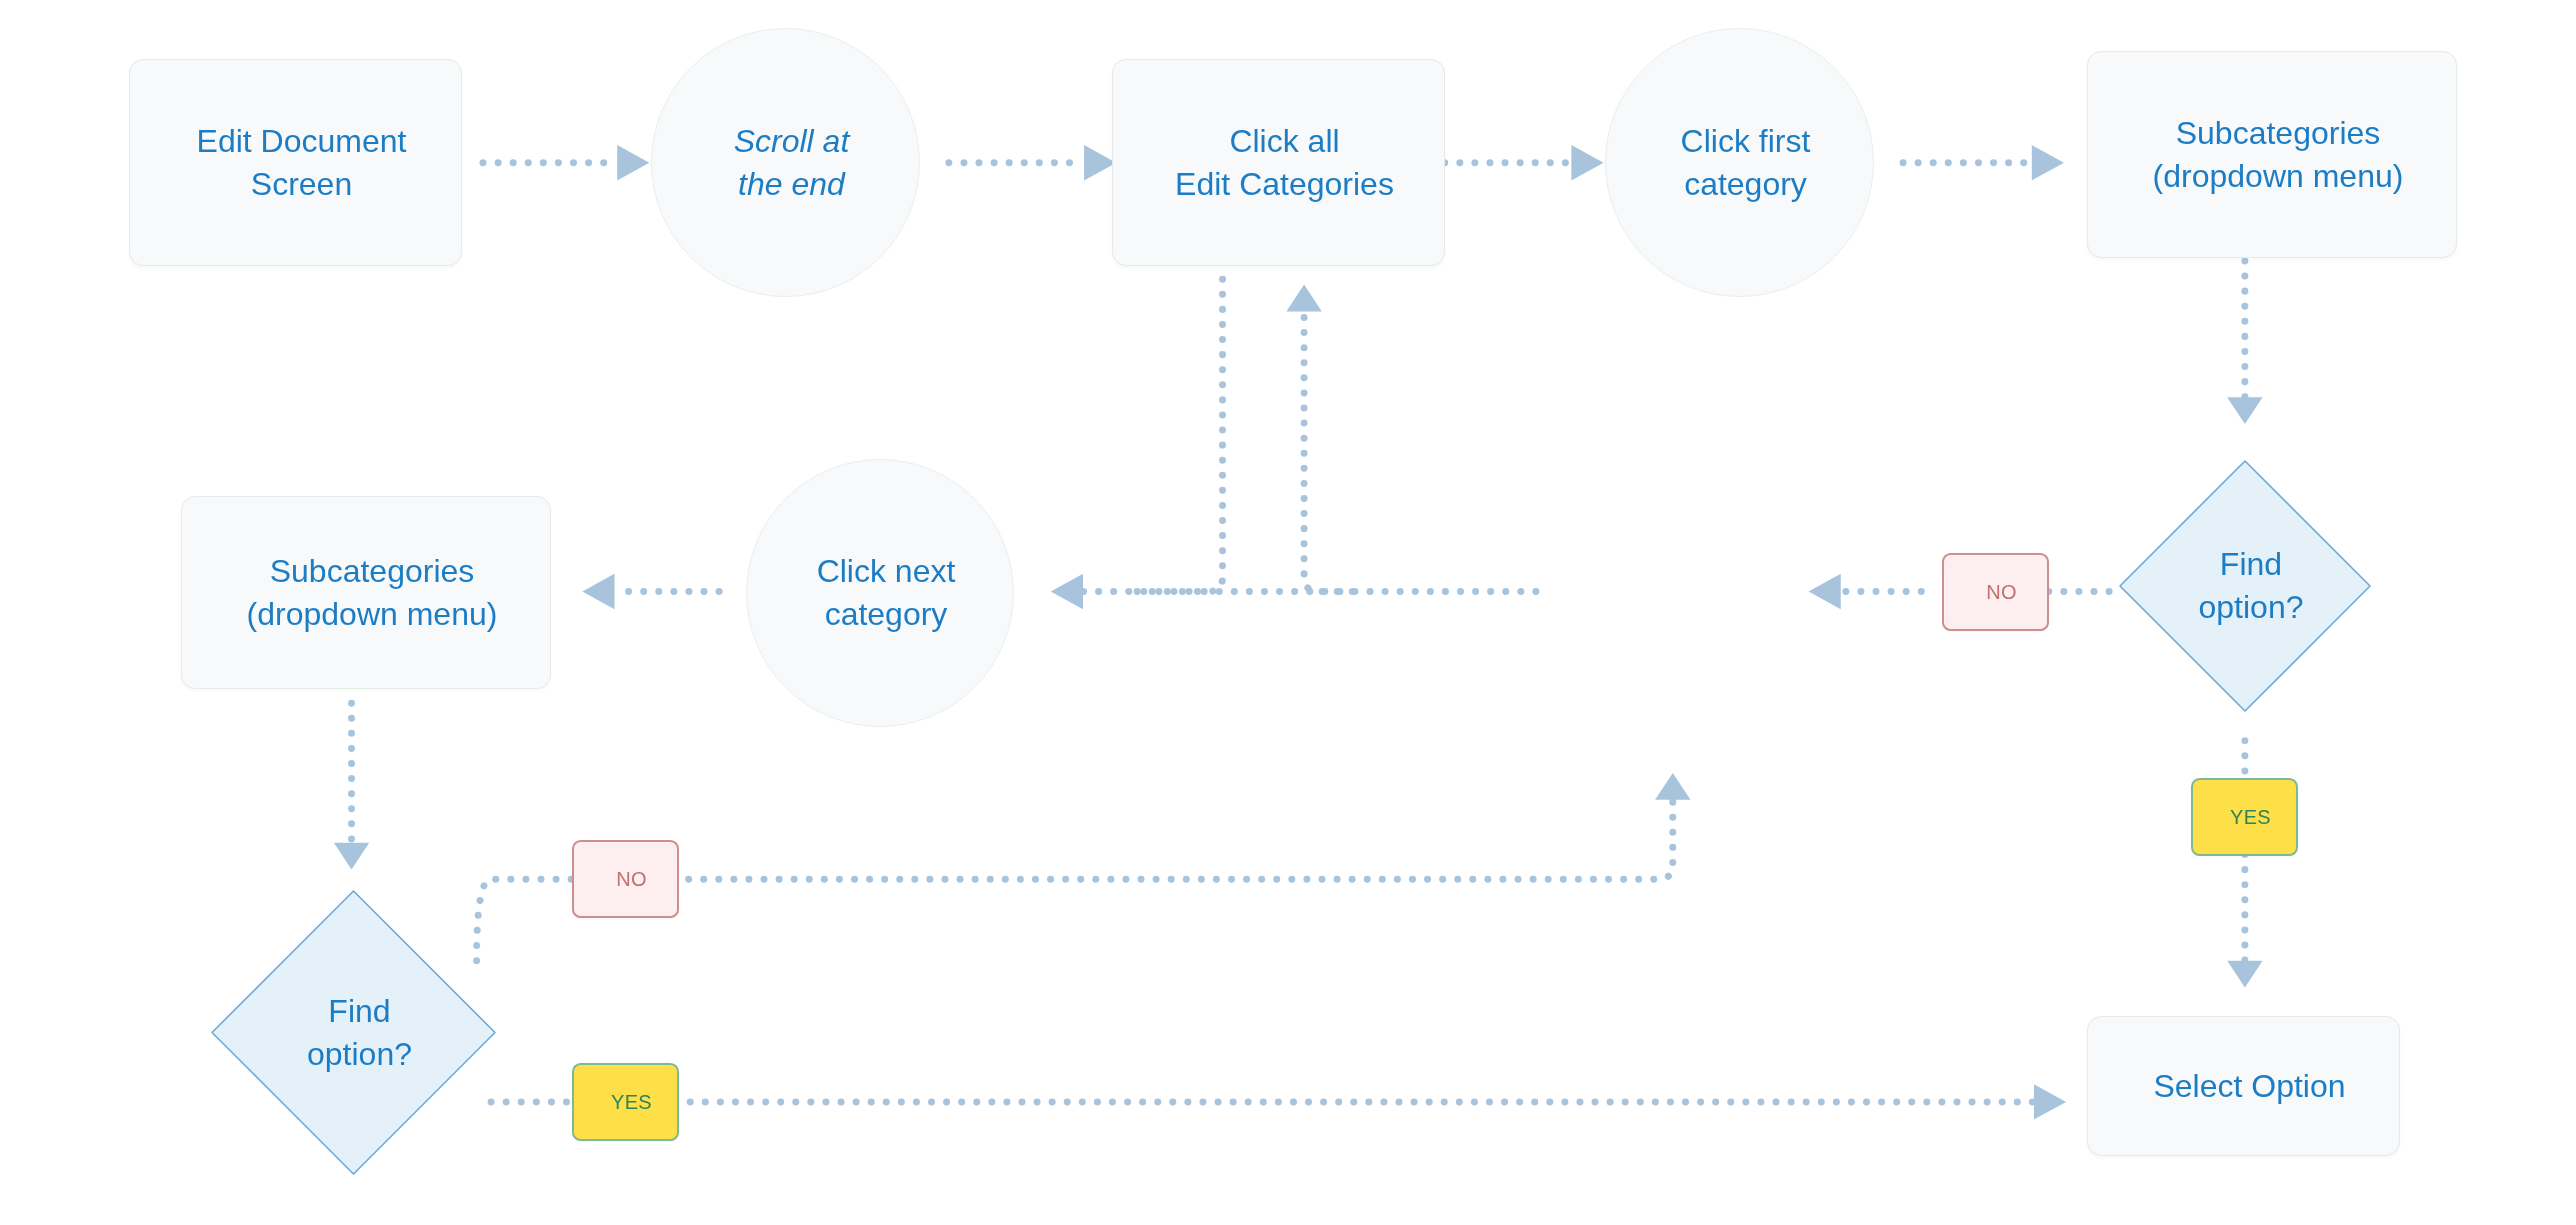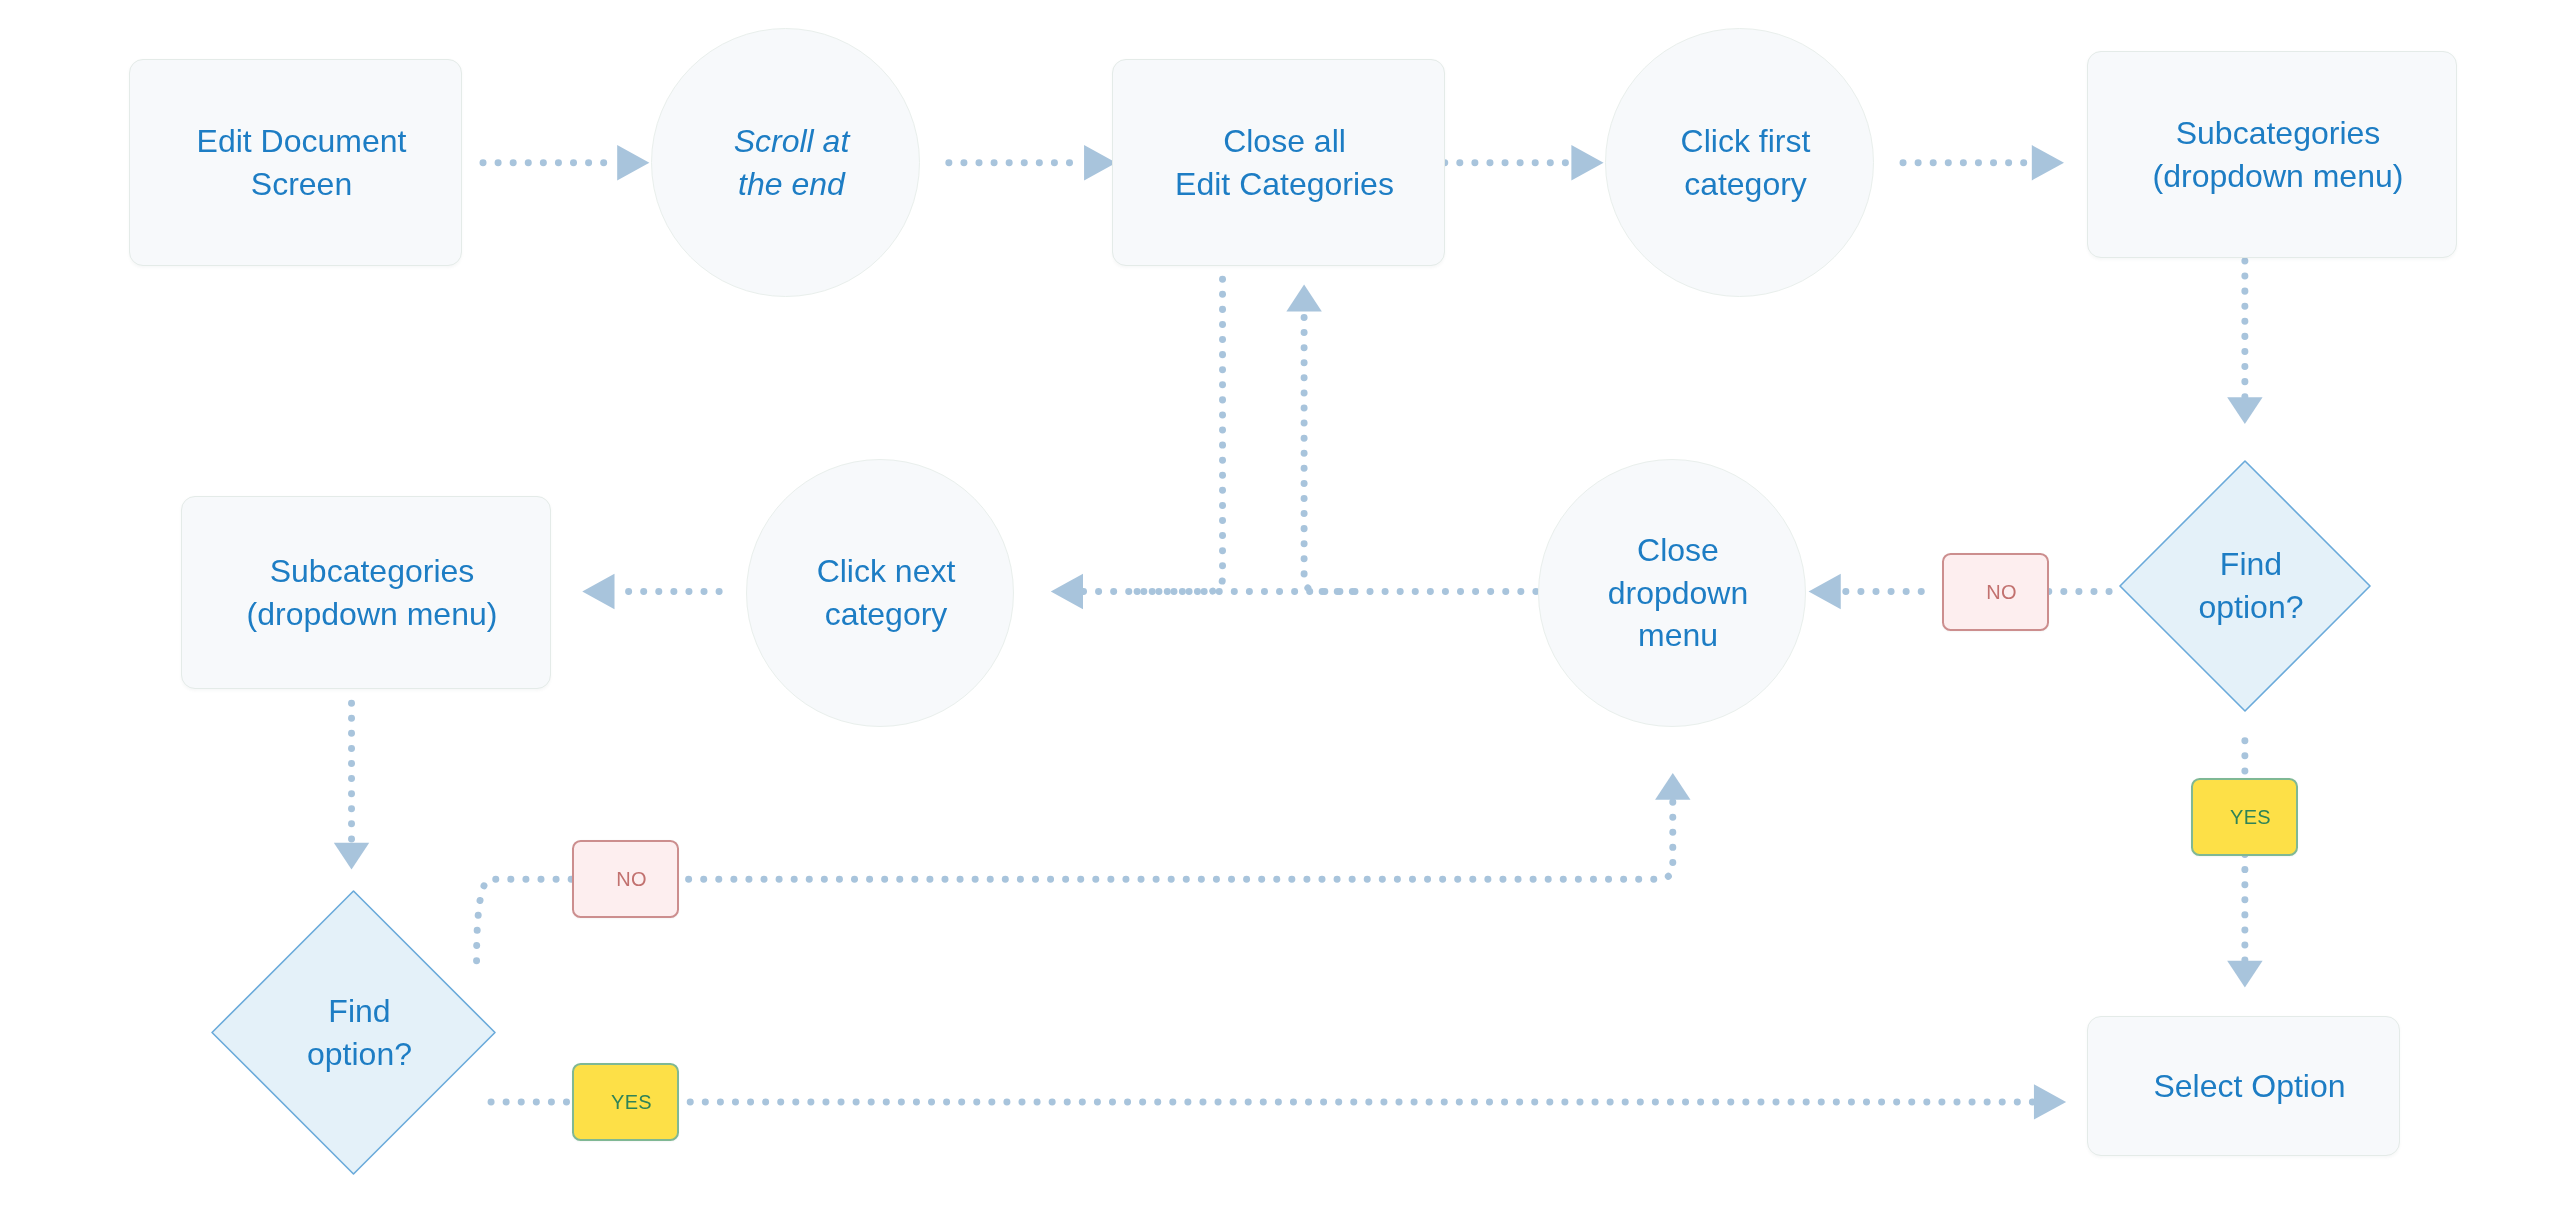--- a/index.html
+++ b/index.html
@@ -126,21 +126,21 @@
     <span class="lbl">Edit Document
 Screen</span>
   </div>
 
   <div class="node circ" style="left:651px;top:28px;width:269px;height:269px;font-style:italic;">
     <span class="lbl">Scroll at
 the end</span>
   </div>
 
   <div class="node proc" style="left:1112px;top:59px;width:333px;height:207px;">
-    <span class="lbl">Close all
+    <span class="lbl">Click all
 Edit Categories</span>
   </div>
 
   <div class="node circ" style="left:1605px;top:28px;width:269px;height:269px;">
     <span class="lbl">Click first
 category</span>
   </div>
 
   <div class="node proc" style="left:2087px;top:51px;width:370px;height:207px;">
     <span class="lbl">Subcategories
@@ -148,25 +148,20 @@
   </div>
 
   <div class="node diamond" style="left:2112px;top:453px;width:266px;height:266px;">
     <svg class="dshape" viewBox="0 0 100 100" preserveAspectRatio="none">
       <path d="M 50 3 L 97 50 L 50 97 L 3 50 Z" fill="#e4f1f9" stroke="#6aaada" stroke-width="1.6" stroke-linejoin="round" vector-effect="non-scaling-stroke"></path>
     </svg>
     <span class="lbl">Find
 option?</span>
   </div>
 
-  <div class="node circ" style="left:1538px;top:459px;width:268px;height:268px;">
-    <span class="lbl">Close
-dropdown
-menu</span>
-  </div>
 
   <div class="node circ" style="left:746px;top:459px;width:268px;height:268px;">
     <span class="lbl">Click next
 category</span>
   </div>
 
   <div class="node proc" style="left:181px;top:496px;width:370px;height:193px;">
     <span class="lbl">Subcategories
 (dropdown menu)</span>
   </div>

